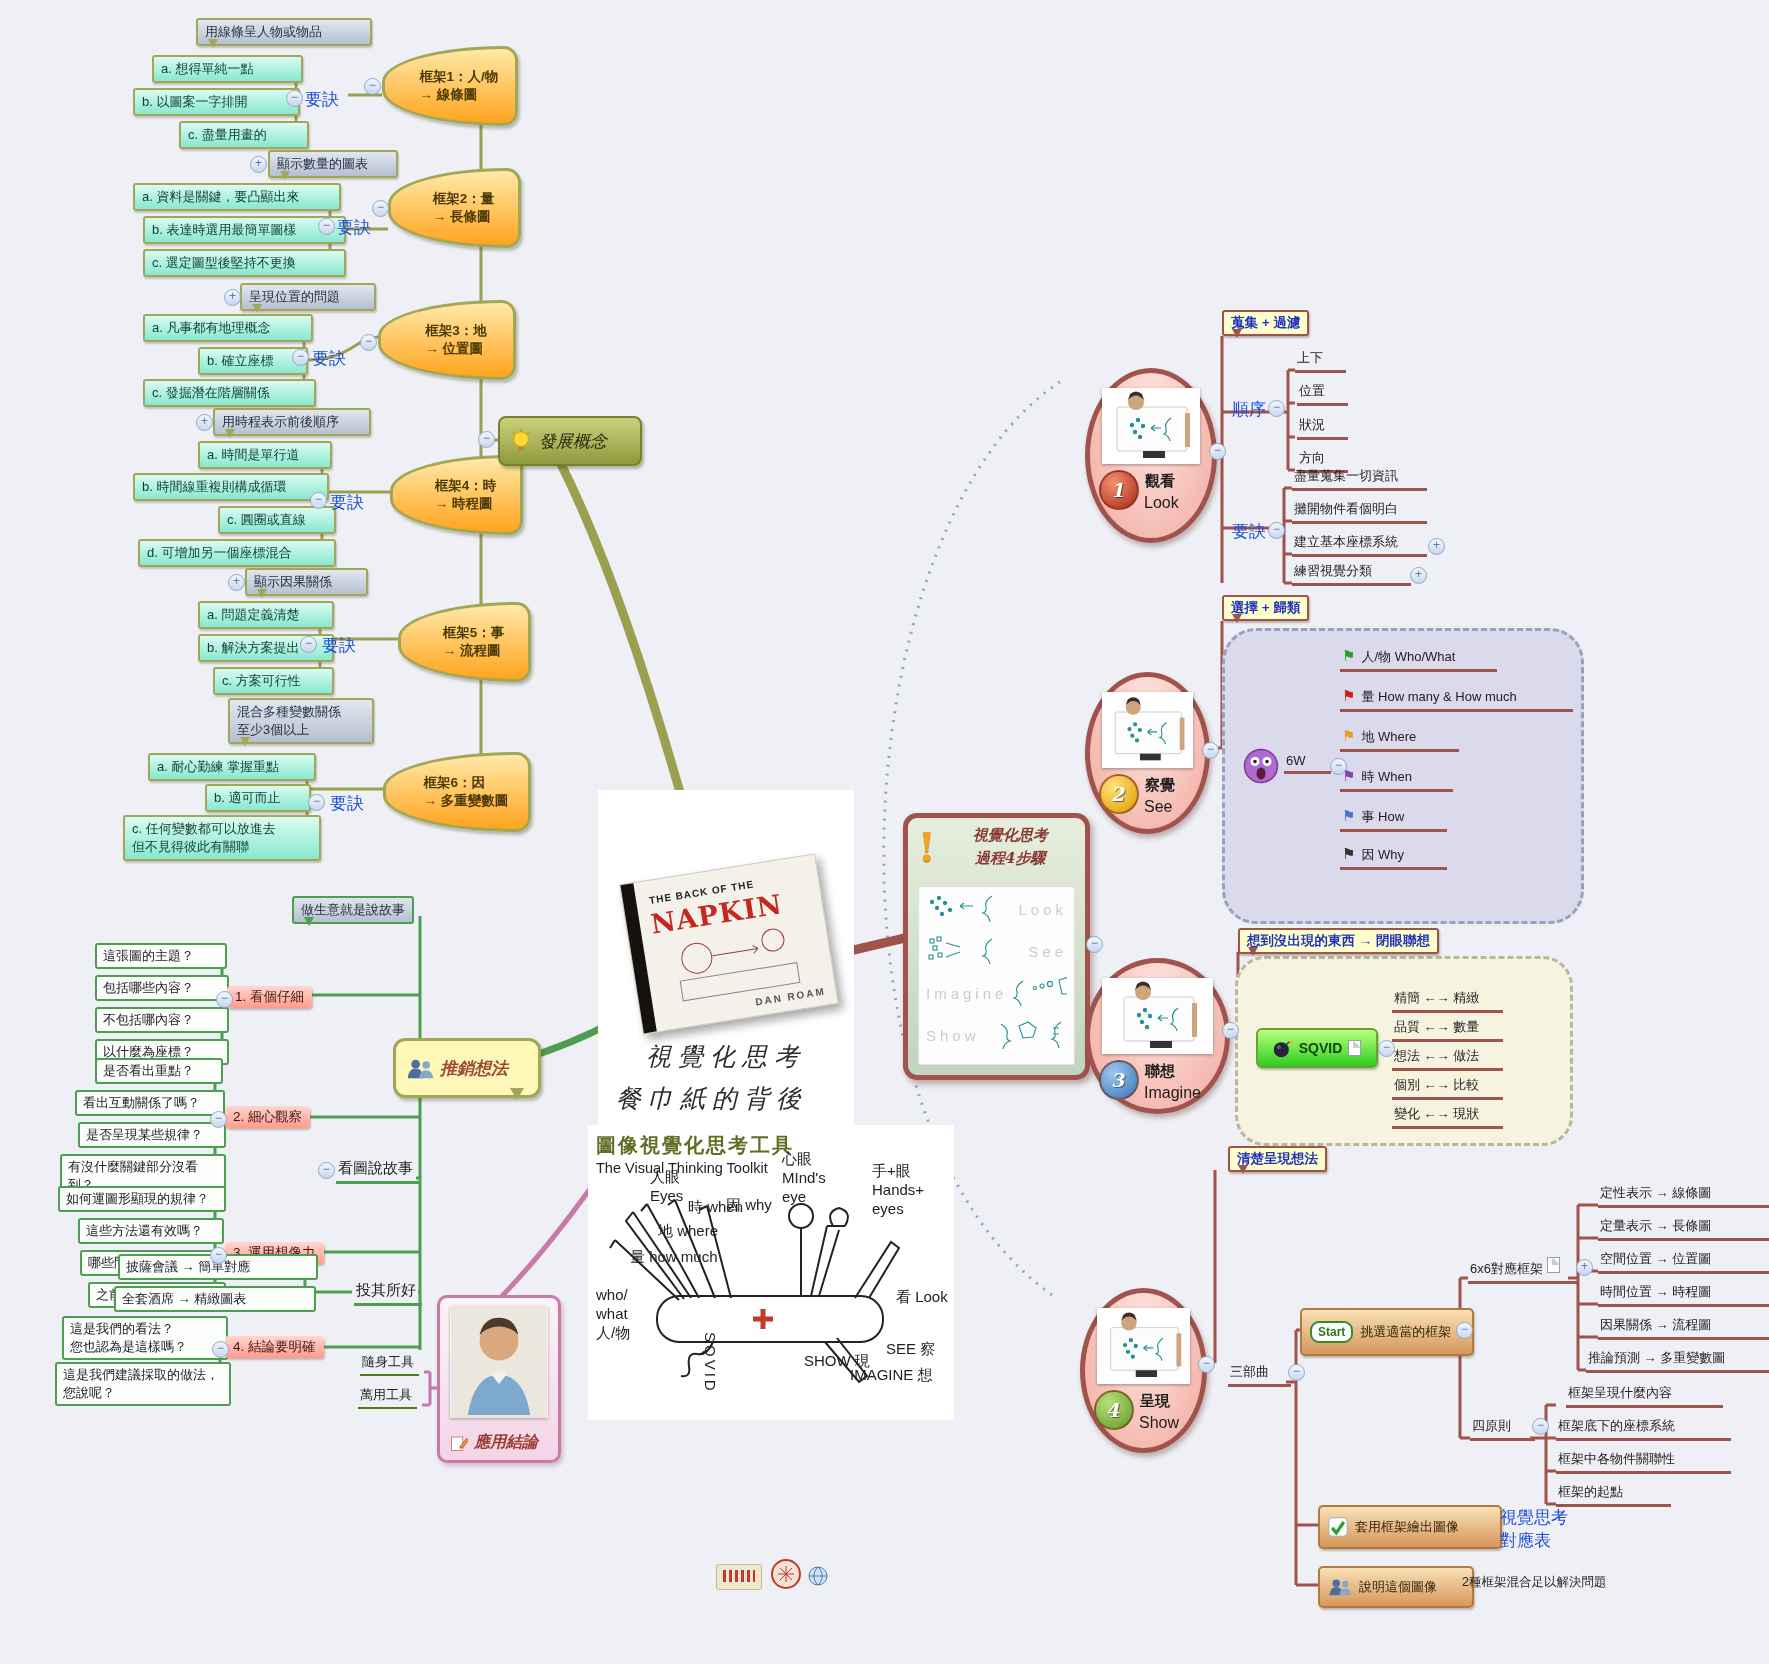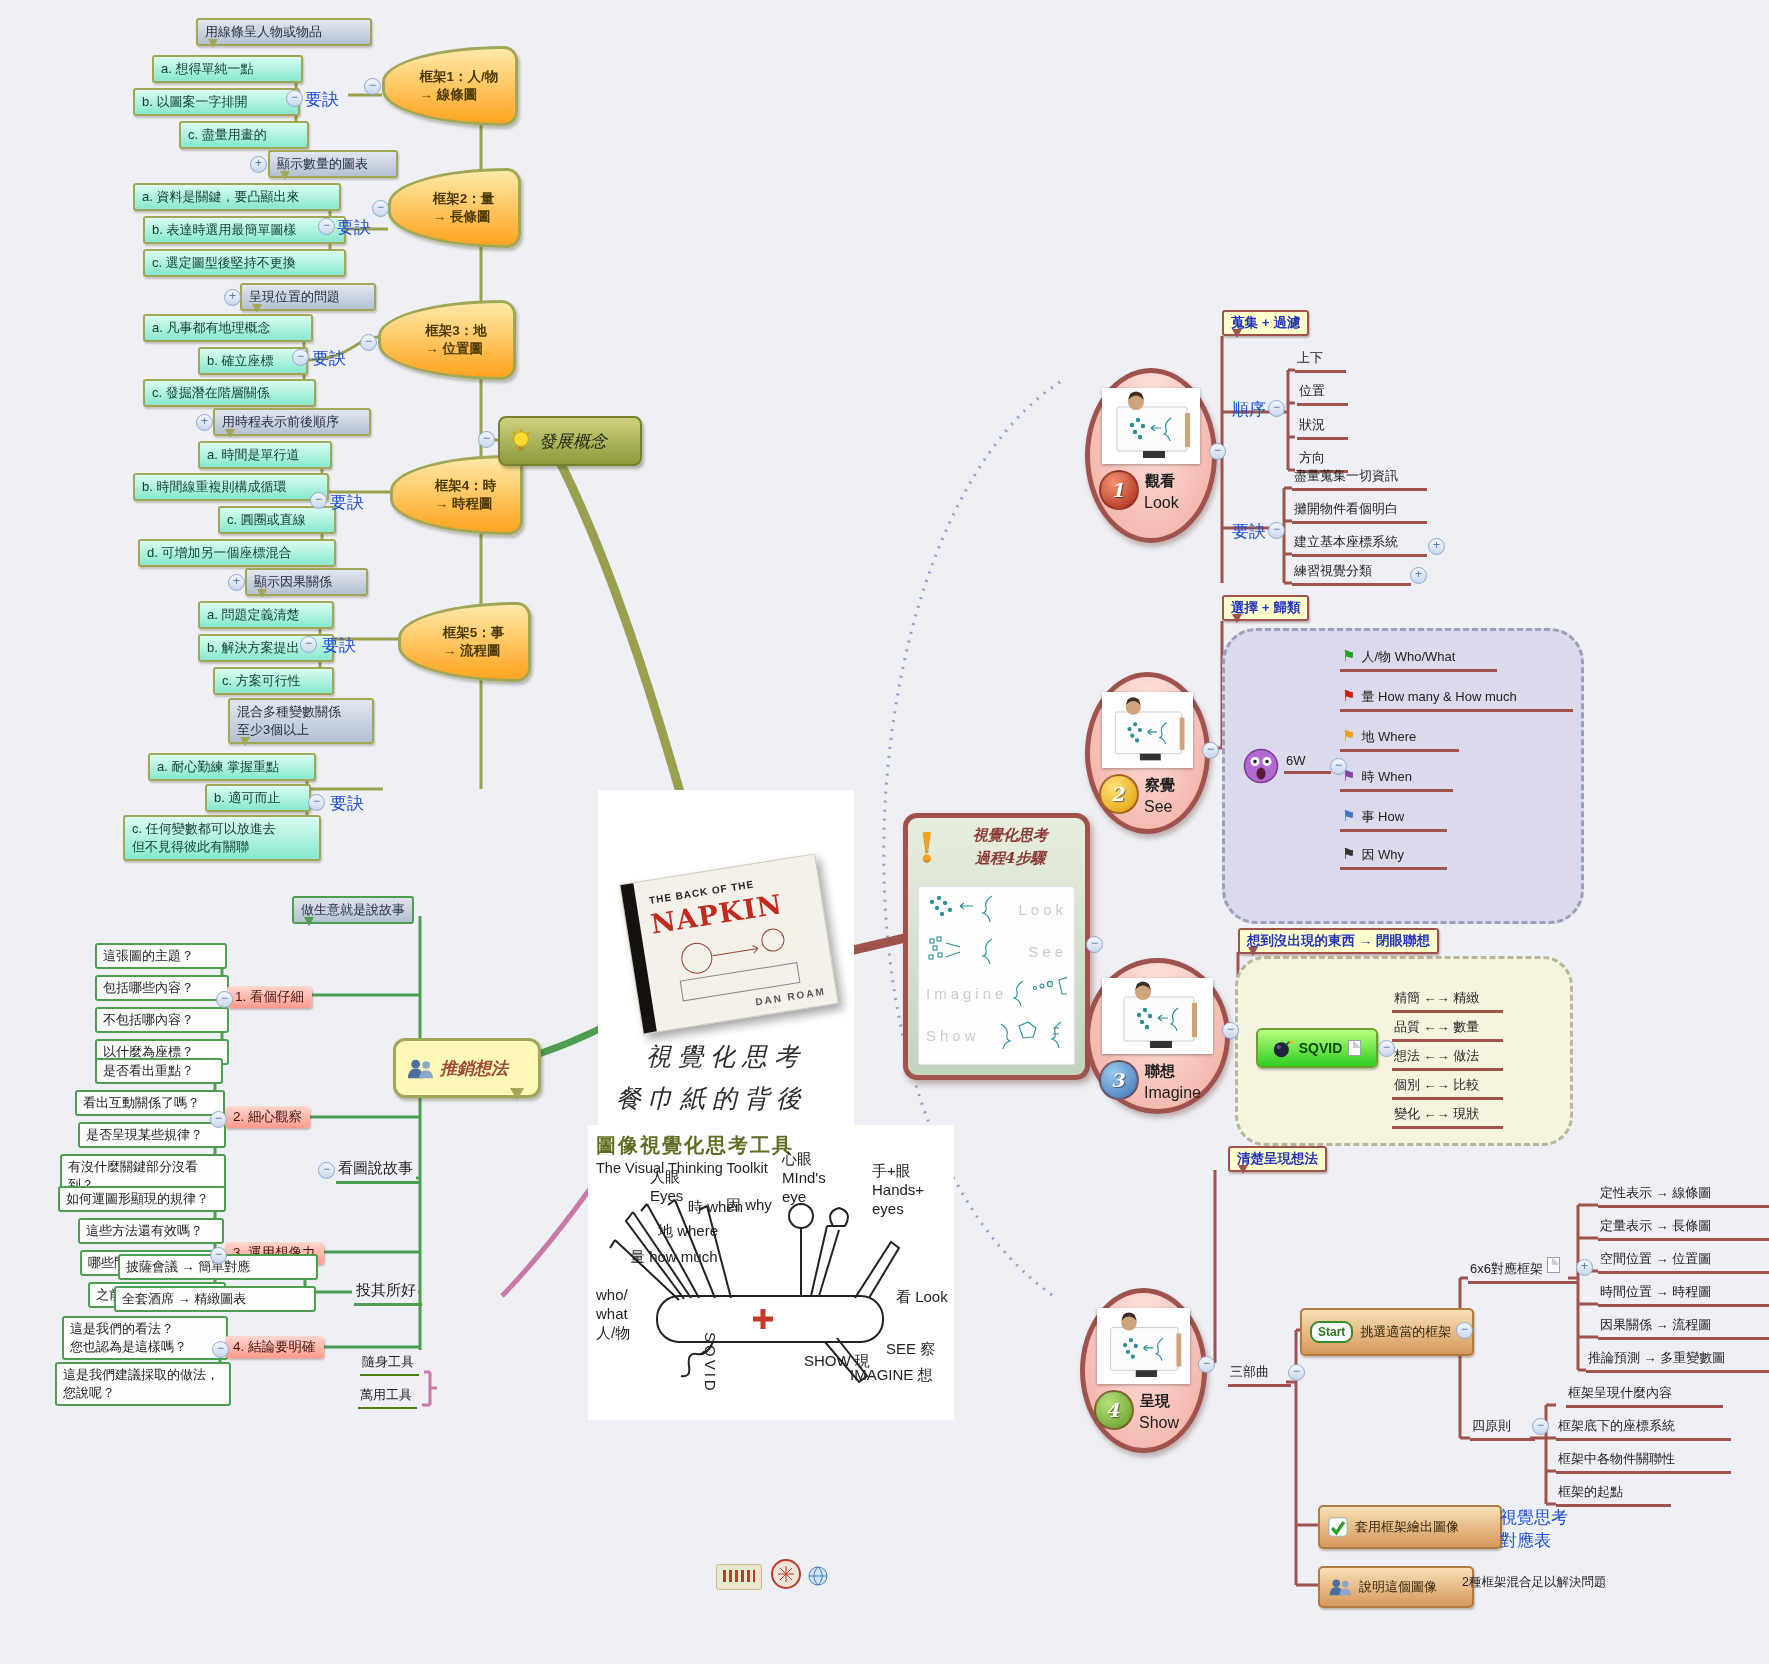--- a/index.html
+++ b/index.html
@@ -238,20 +238,22 @@
 <div class="ab nd wg" style="left:398px;top:602px;width:97px;height:74px">框架5：事
 → 流程圖</div>
 
 <div class="ab nd co" style="left:228px;top:698px;width:128px">混合多種變數關係
 至少3個以上</div>
 <div class="ab nd tl" style="left:148px;top:753px;width:150px">a. 耐心勤練 掌握重點</div>
 <div class="ab nd tl" style="left:205px;top:784px;width:88px">b. 適可而止</div>
 <div class="ab nd tl" style="left:123px;top:815px;width:180px">c. 任何變數都可以放進去
 但不見得彼此有關聯</div>
 <div class="ab nd pt" style="left:330px;top:792px">要訣</div>
+<div class="ab nd wg" style="left:383px;top:752px;width:112px;height:74px">框架6：因
+→ 多重變數圖</div>
 
 <div class="ab nd hub" style="left:498px;top:416px;width:120px;height:46px">
   <svg width="22" height="24">
         <use href="#bulb"></use>
       </svg>
   <span>發展概念</span>
 </div>
 
 <div class="ab nd white" style="left:598px;top:790px;width:256px;height:345px"></div>
 <div class="ab nd book" style="left:630px;top:868px;width:196px;height:150px">
@@ -471,20 +473,34 @@
 <div class="ab nd gf" style="left:354px;top:1280px">投其所好</div>
 <div class="ab nd qb" style="left:118px;top:1254px;width:184px">披薩會議 → 簡單對應</div>
 <div class="ab nd qb" style="left:114px;top:1286px;width:186px">全套酒席 → 精緻圖表</div>
 <div class="ab nd bubble" style="left:393px;top:1038px;width:122px;height:54px">
   <svg width="28" height="21">
         <use href="#people"></use>
       </svg>
   <span>推銷想法</span>
 </div>
 
+<div class="ab nd pinkframe" style="left:437px;top:1295px;width:118px;height:162px">
+  <div class="ab white" style="left:10px;top:8px;width:98px;height:112px;box-shadow:0 1px 3px rgba(0,0,0,.3)">
+    <svg width="98" height="112" viewBox="0 0 100 115">
+          <use href="#portrait"></use>
+        </svg>
+  </div>
+  <div class="cl-label">
+    <svg width="18" height="18" viewBox="0 0 24 24">
+      <rect x="2" y="4" width="15" height="18" fill="#fff" stroke="#b66"></rect>
+          <path d="M14 16 l8 -10 l3 2 l-8 10 l-4 1 z" fill="#e8a020" stroke="#a33"></path>
+    </svg>
+    <span>應用結論</span>
+  </div>
+</div>
 <div class="ab nd pf" style="left:360px;top:1352px">隨身工具</div>
 <div class="ab nd pf" style="left:358px;top:1385px">萬用工具</div>
 
 <div class="ab nd white" style="left:588px;top:1125px;width:366px;height:295px"></div>
 <div class="ab nd tk-zh" style="left:596px;top:1132px">圖像視覺化思考工具</div>
 <div class="ab nd tk-en" style="left:596px;top:1160px">The Visual Thinking Toolkit</div>
 <svg class="ab nd" style="left:595px;top:1180px" width="352" height="232" viewBox="0 0 352 232">
   <g stroke="#222" stroke-width="2" fill="none">
     <rect x="62" y="116" width="226" height="46" rx="22" fill="#fff"></rect>
     <path d="M168 129 v20 M158 139 h20" stroke="#c0392b" stroke-width="5"></path>

